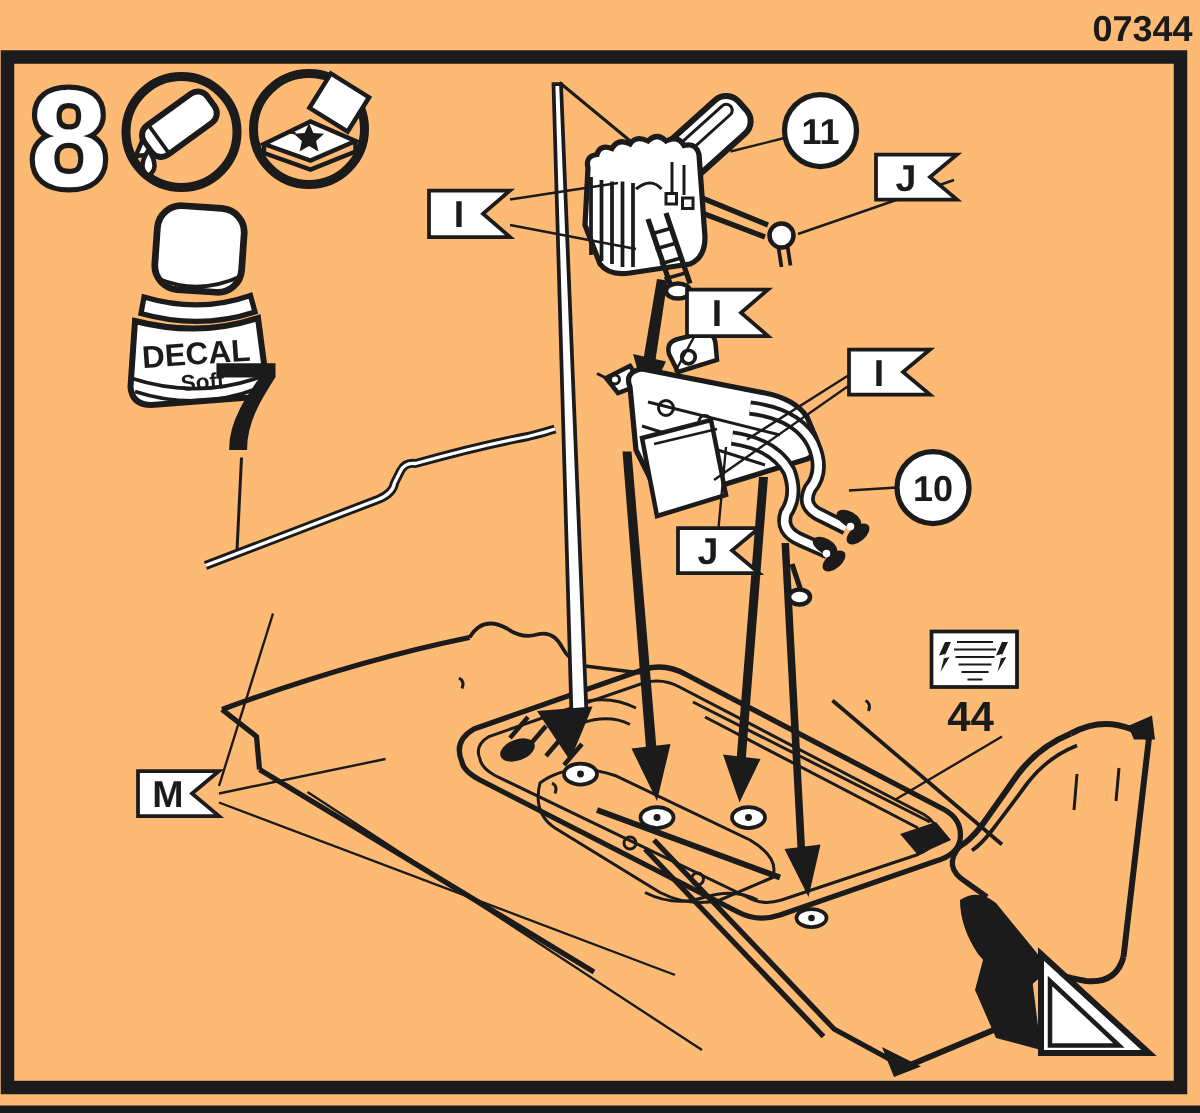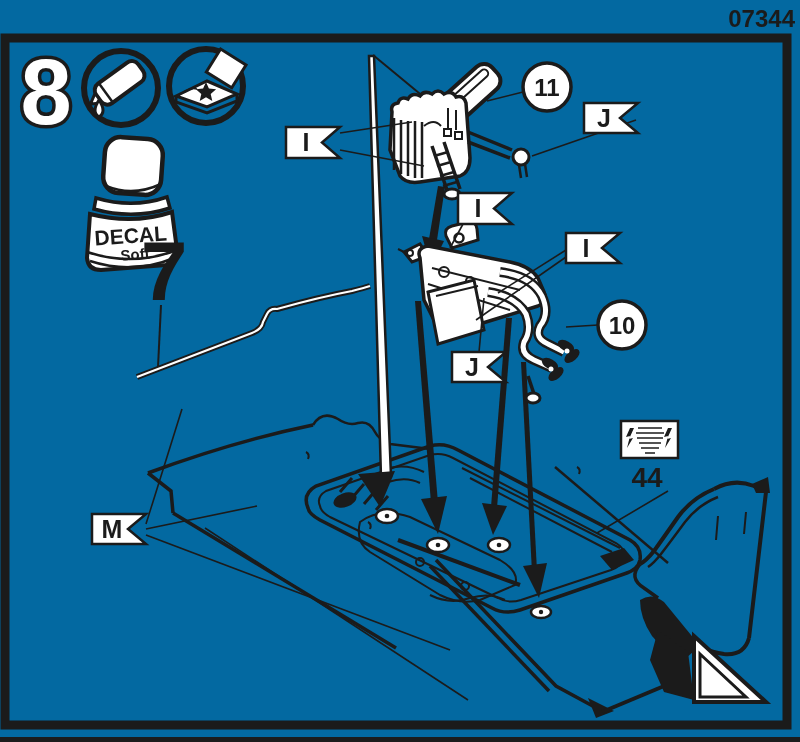--- a/index.html
+++ b/index.html
@@ -1,16 +1,16 @@
 <!DOCTYPE html>
 <html><head>
 <meta charset="utf-8">
 <style>
   html,body{margin:0;padding:0;background:#ffffff;}
-  .sheet{width:800px;height:742px;position:relative;background:#0369a1;}
+  .sheet{width:800px;height:742px;position:relative;background:#fdba74;}
   svg{display:block;}
   text{font-family:"Liberation Sans","DejaVu Sans",sans-serif;fill:#1b1b1b;}
   .ink{stroke:#1b1b1b;fill:none;}
   .ink-f{stroke:#1b1b1b;fill:#ffffff;}
   .solid{fill:#1b1b1b;stroke:none;}
   .thin{stroke-width:1.6;}
   .med{stroke-width:2.5;}
   .thick{stroke-width:3.5;}
   .badge-txt{font-size:24px;font-weight:800;text-anchor:middle;}
   .flag-txt{font-size:25px;font-weight:800;text-anchor:middle;}

